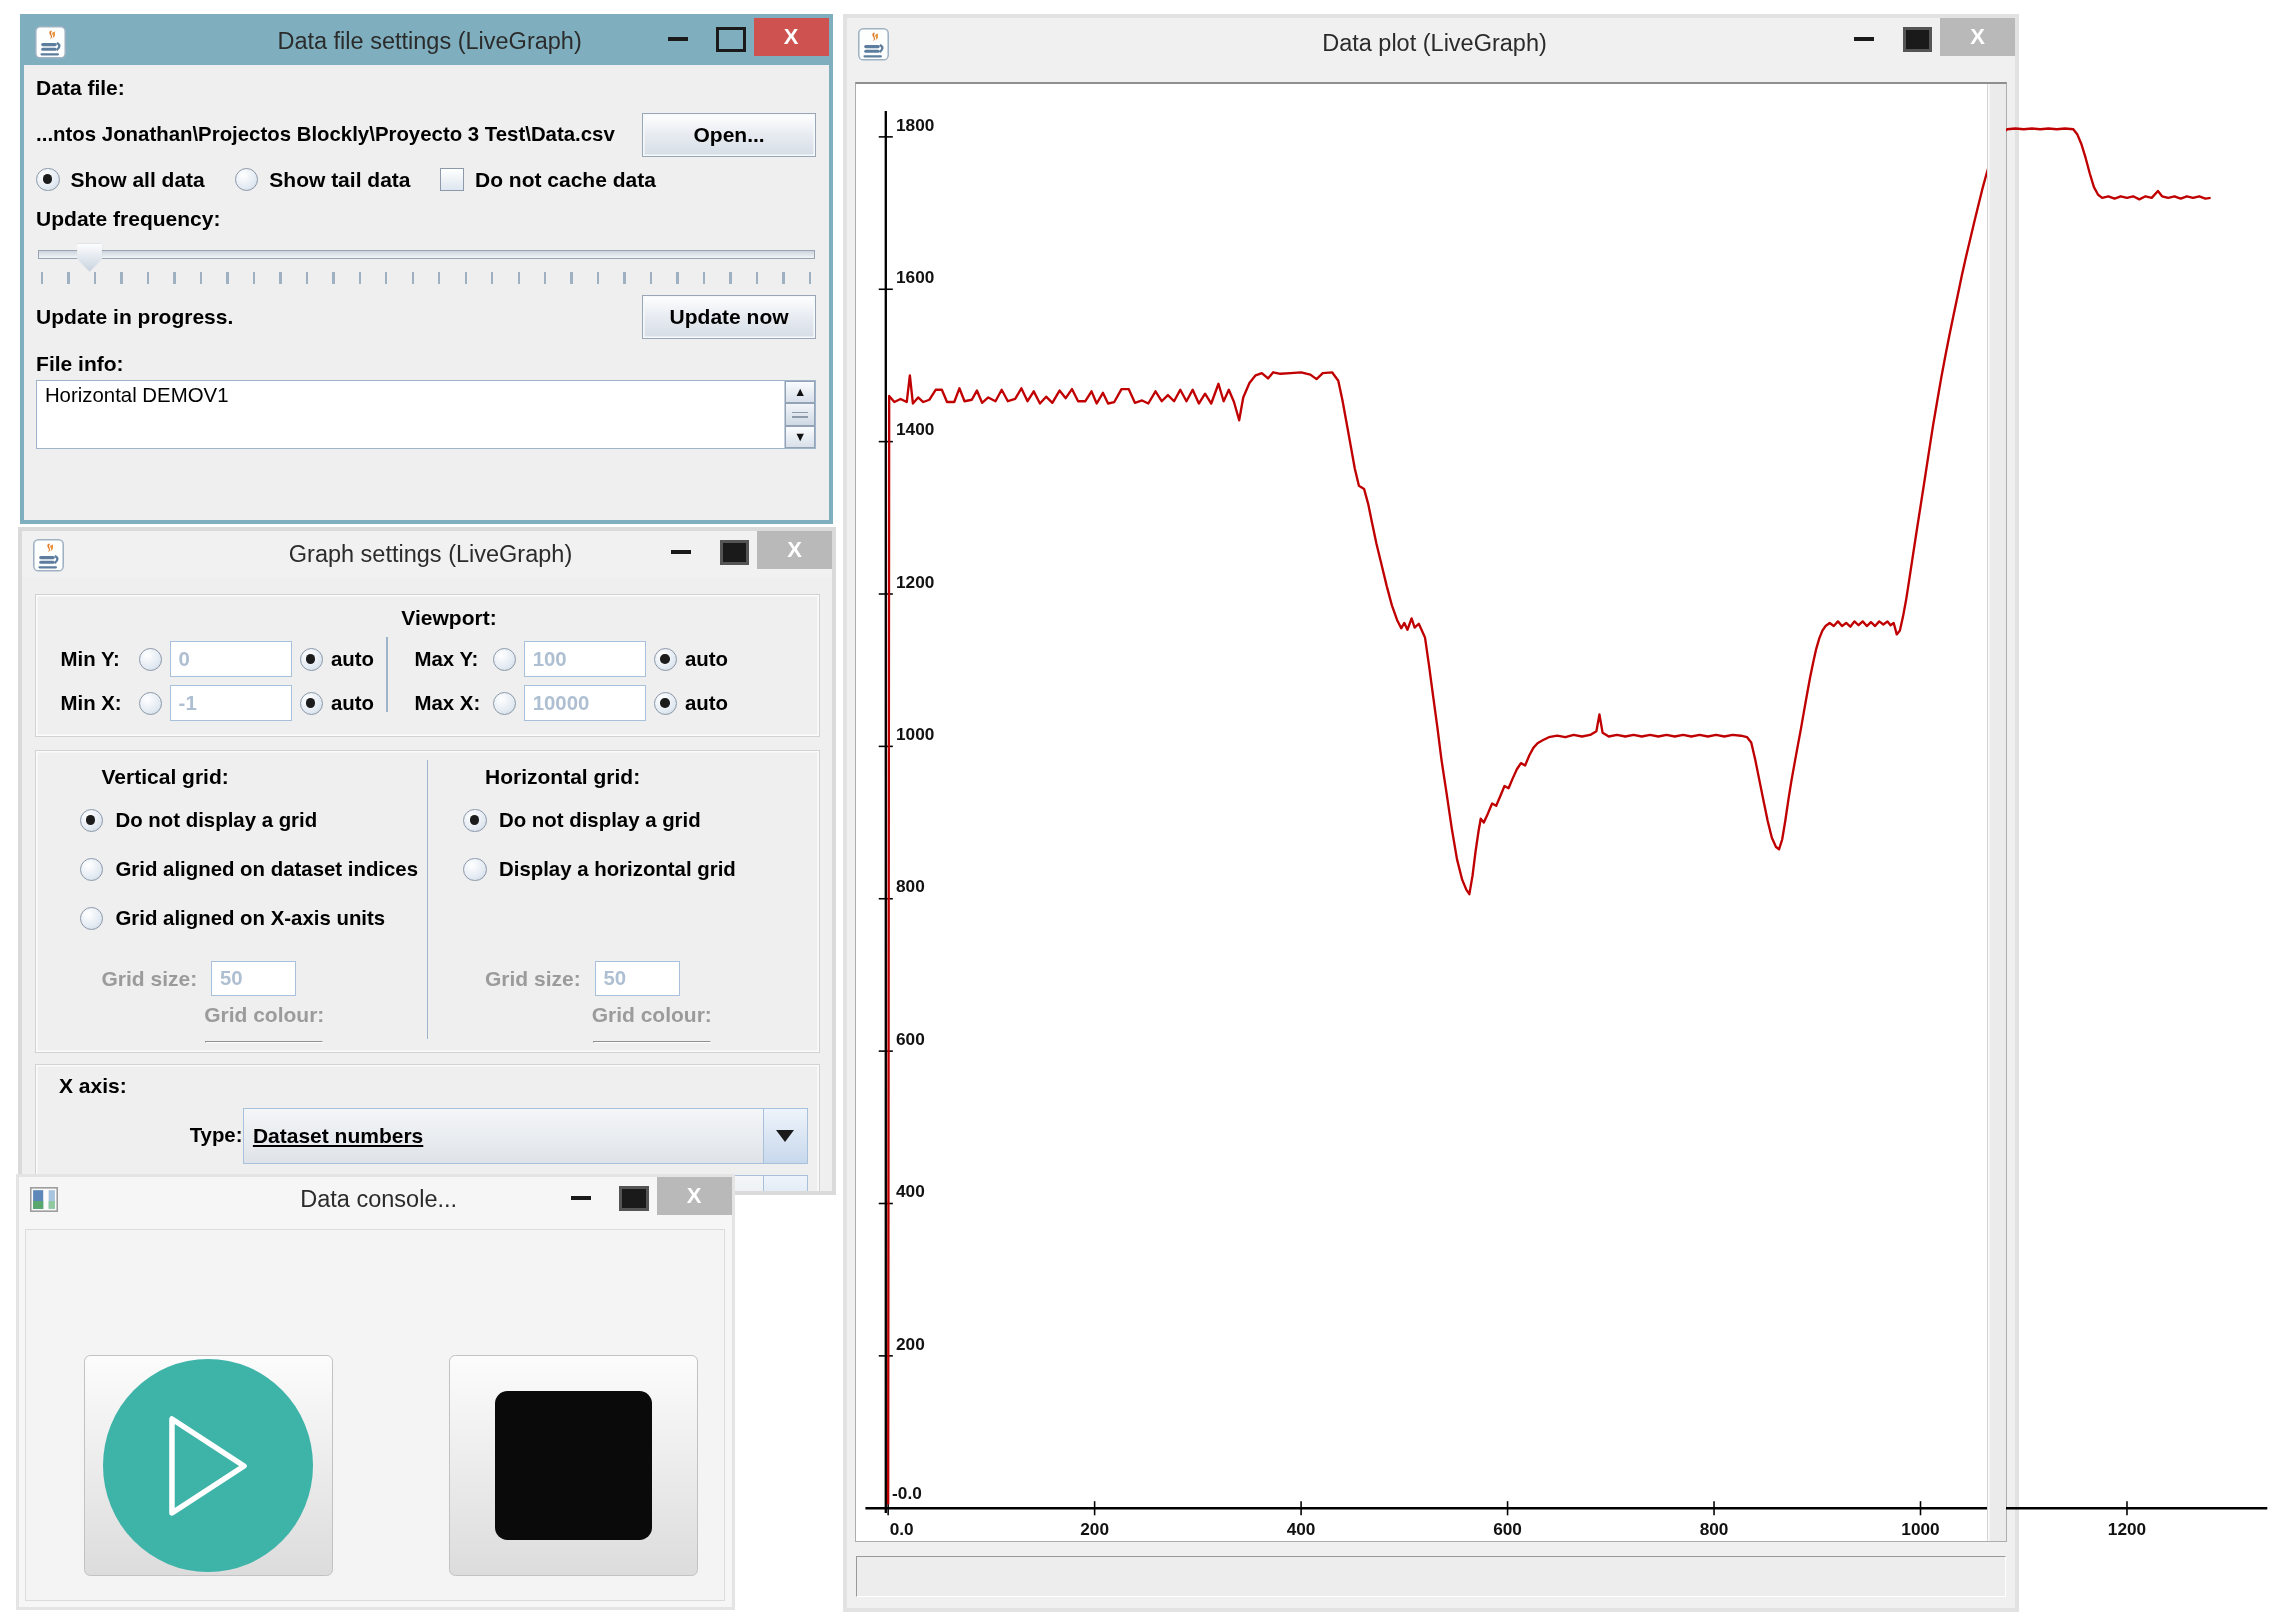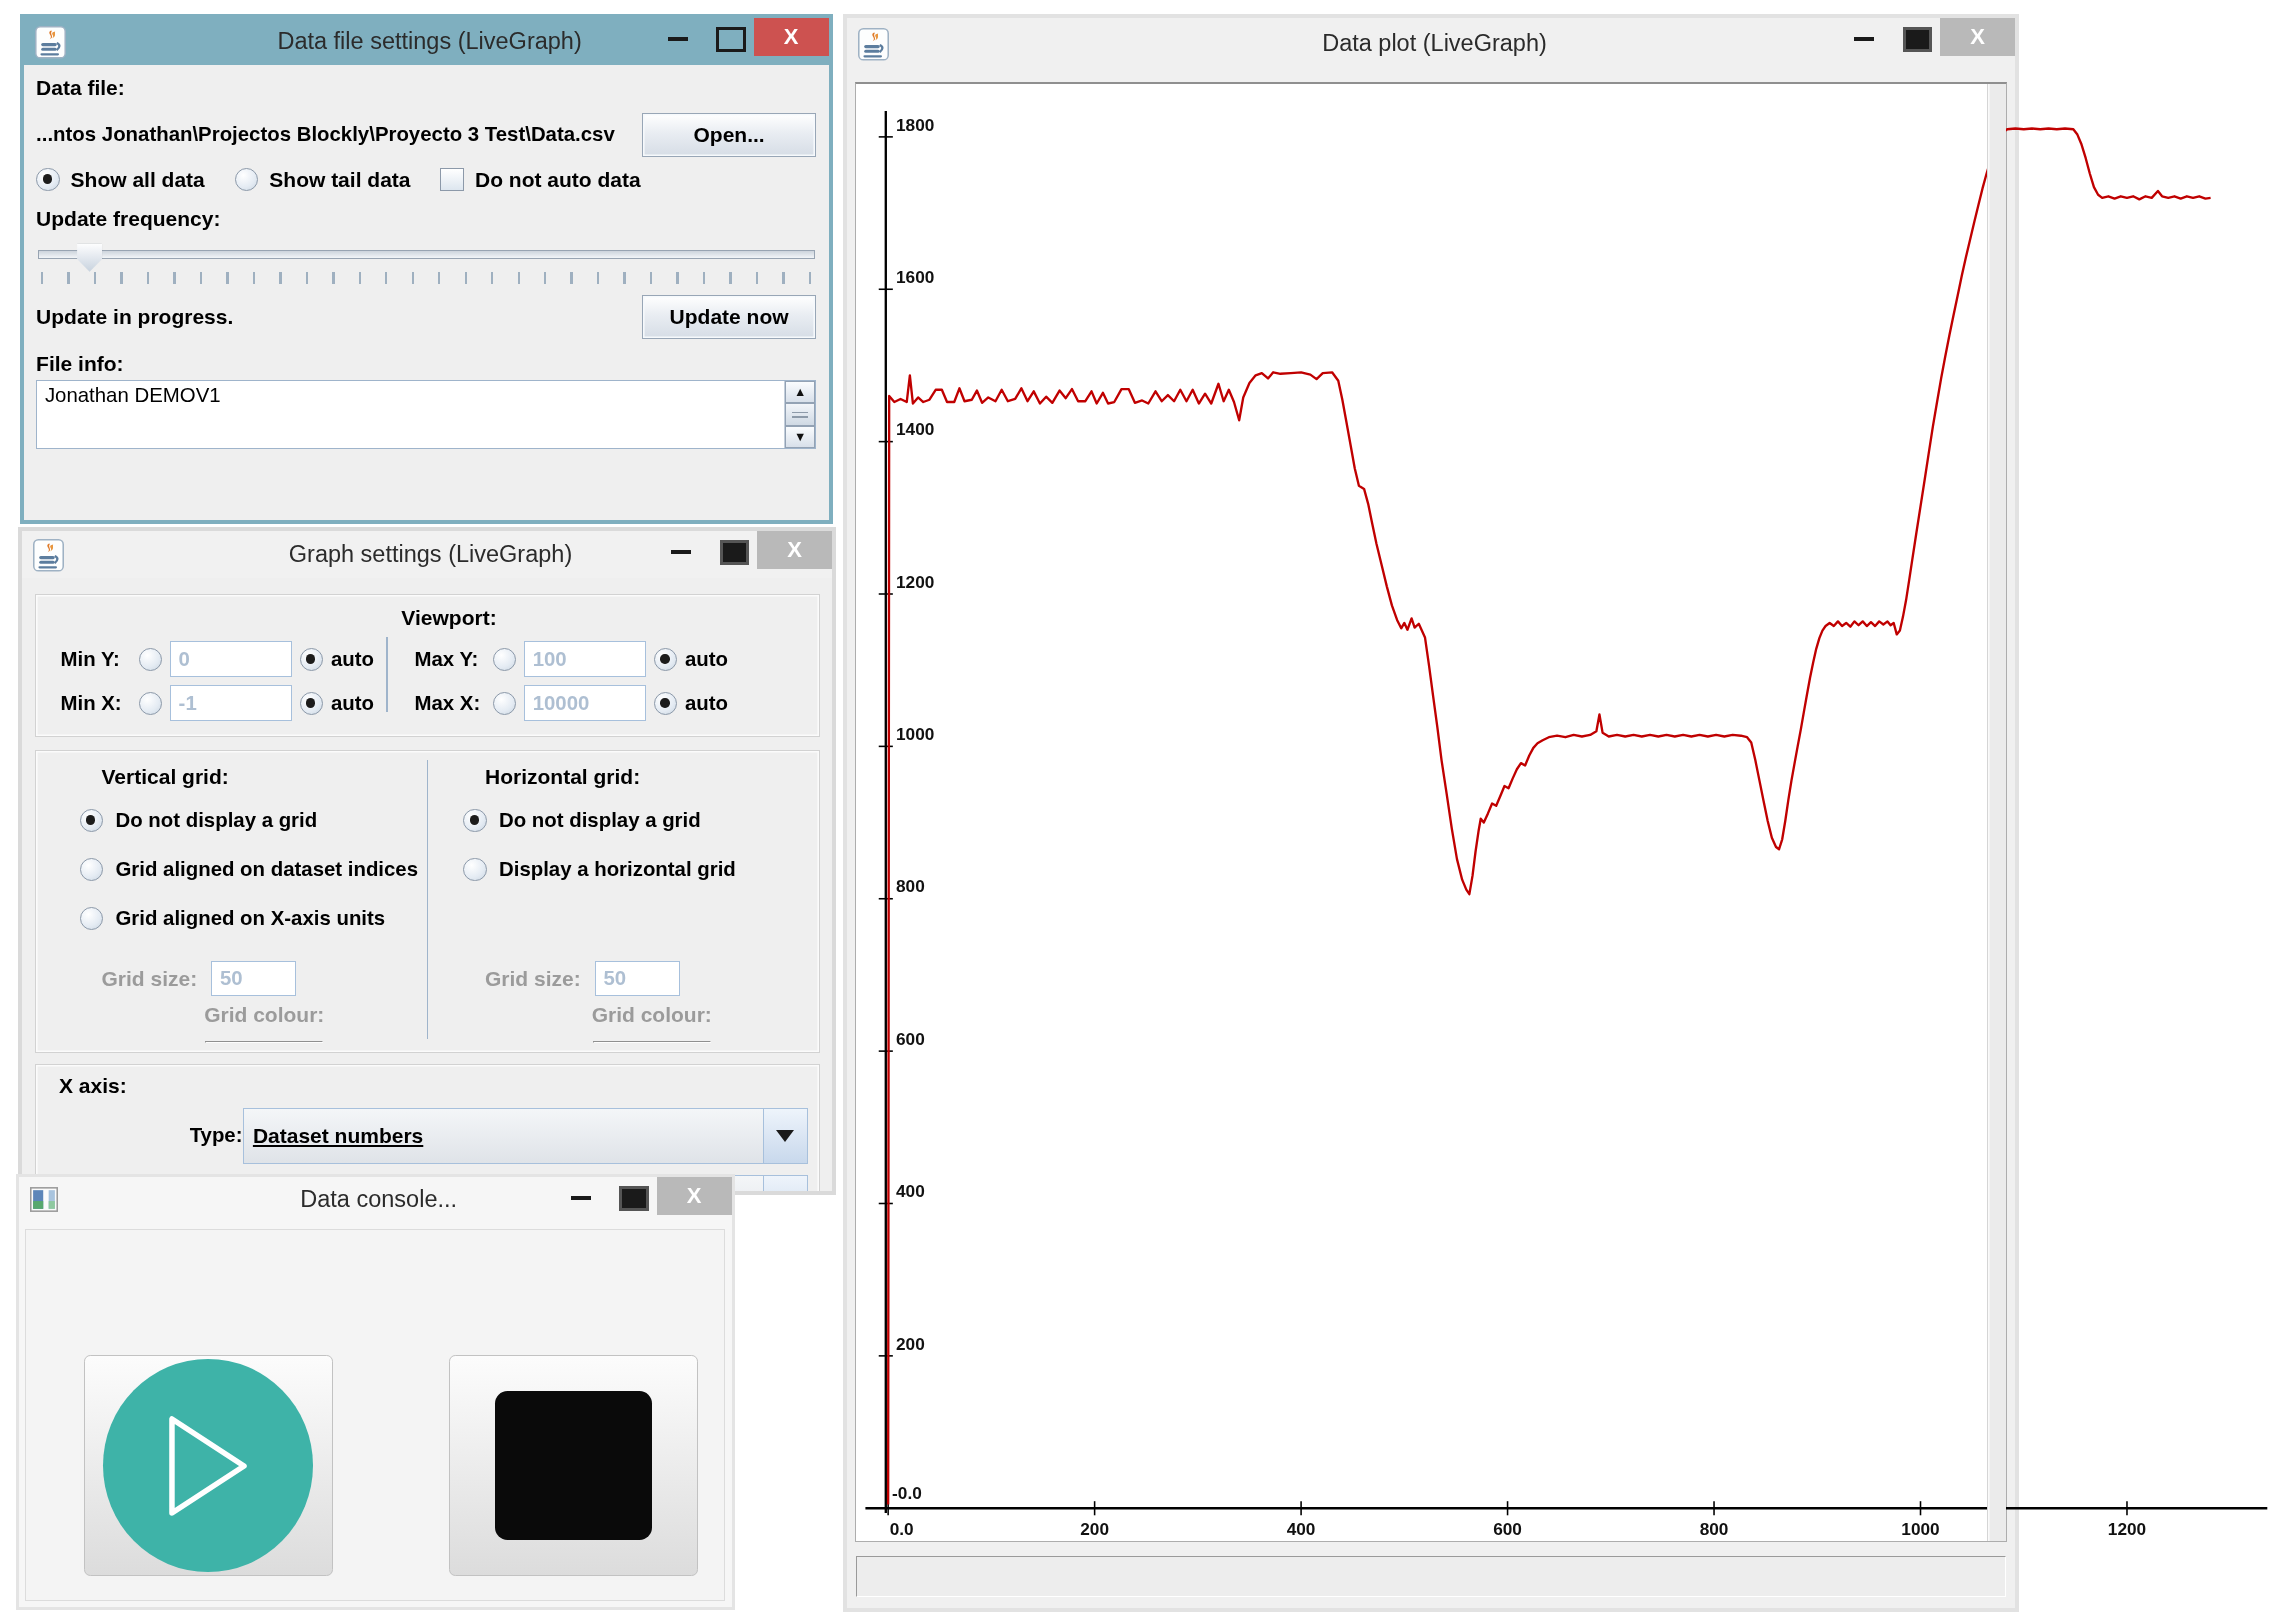--- a/index.html
+++ b/index.html
@@ -366,21 +366,21 @@
     <div class="path-row">
       <span class="path-text">...ntos Jonathan\Projectos Blockly\Proyecto 3 Test\Data.csv</span>
       <span class="obtn" id="open-btn">Open...</span>
     </div>
     <div class="radio-row">
       <span class="radio sel"></span>
       <span class="lbl">Show all data</span>
       <span class="radio"></span>
       <span class="lbl">Show tail data</span>
       <span class="checkbox"></span>
-      <span class="lbl">Do not auto data</span>
+      <span class="lbl">Do not cache data</span>
     </div>
     <div class="lbl">Update frequency:</div>
     <div class="slider">
       <div class="trackfill"></div>
       <div class="track"></div>
       <div class="thumb"></div>
     </div>
     <div class="tickrow" id="slider-ticks">
         <span class="stick"></span>
         <span class="stick"></span>
@@ -412,21 +412,21 @@
         <span class="stick"></span>
         <span class="stick"></span>
         <span class="stick"></span>
       </div>
     <div class="status-row">
       <span class="lbl">Update in progress.</span>
       <span class="obtn" id="update-btn">Update now</span>
     </div>
     <div class="lbl">File info:</div>
     <div class="fileinfo-box">
-      <span>Jonathan DEMOV1</span>
+      <span>Horizontal DEMOV1</span>
       <div class="vsb">
         <div class="sbtn">▲</div>
         <div class="sthumb">
             <i></i>
             <i></i>
           </div>
         <div class="sbtn">▼</div>
       </div>
     </div>
   </div>

